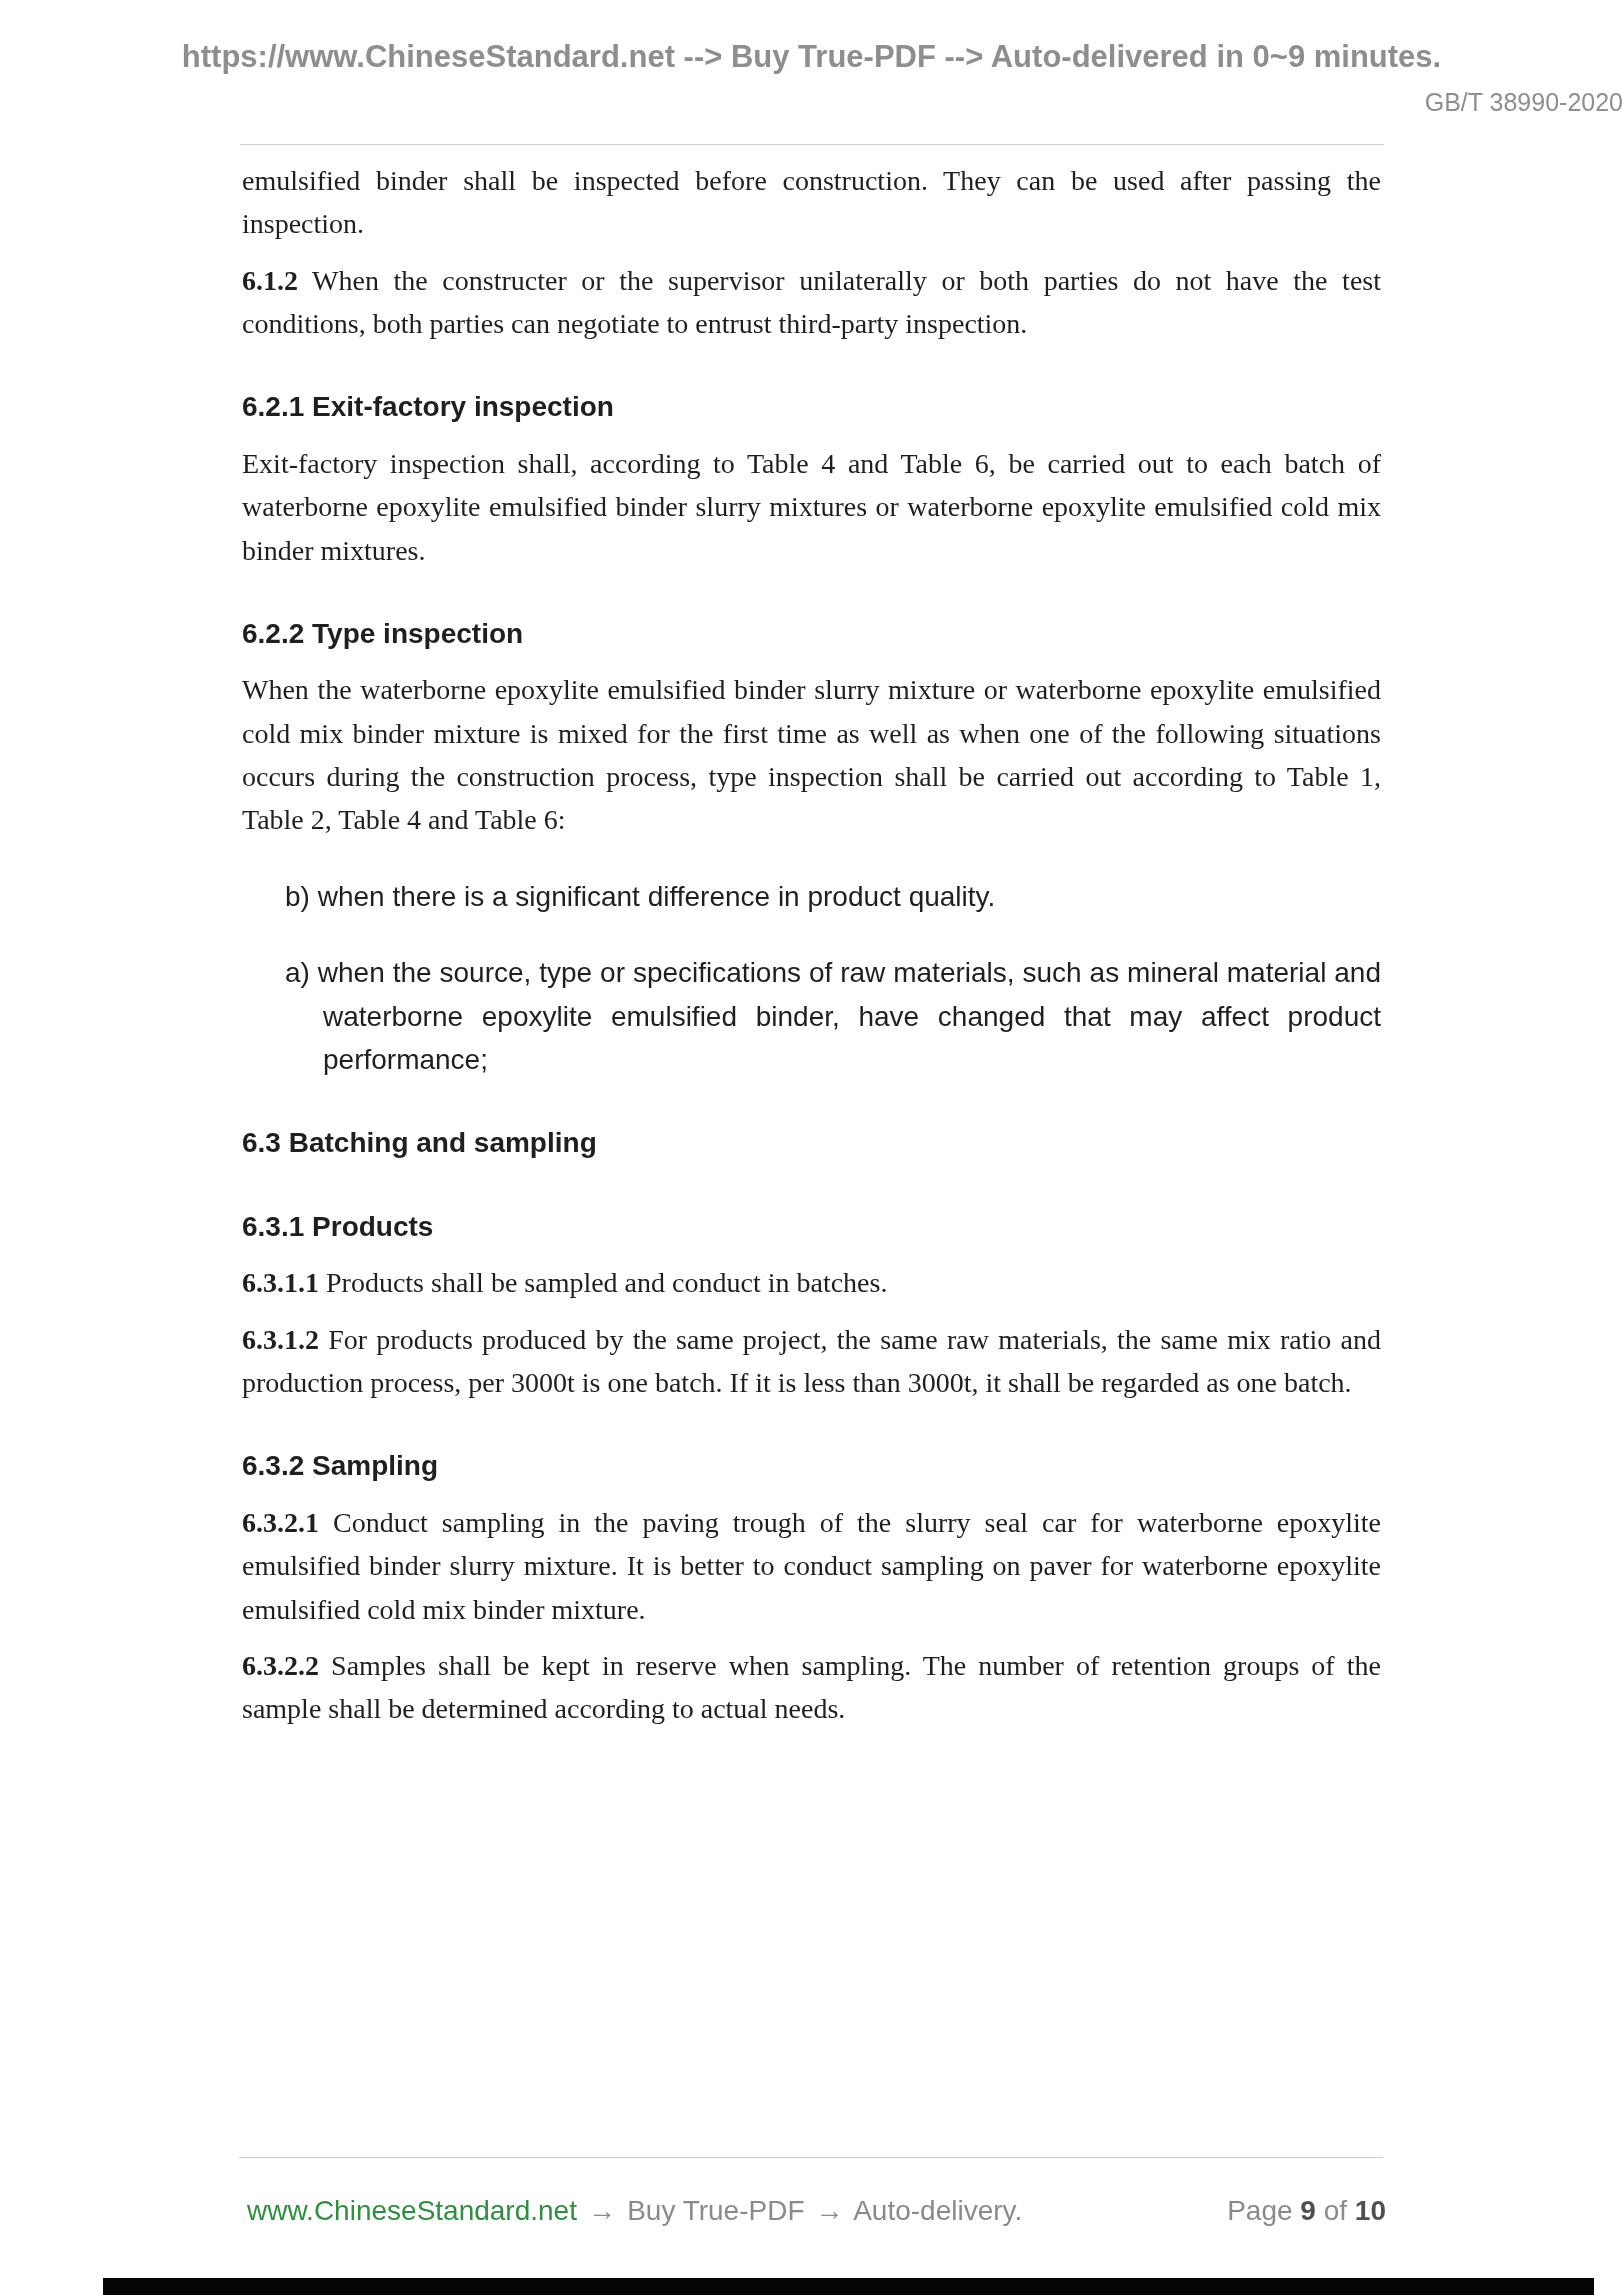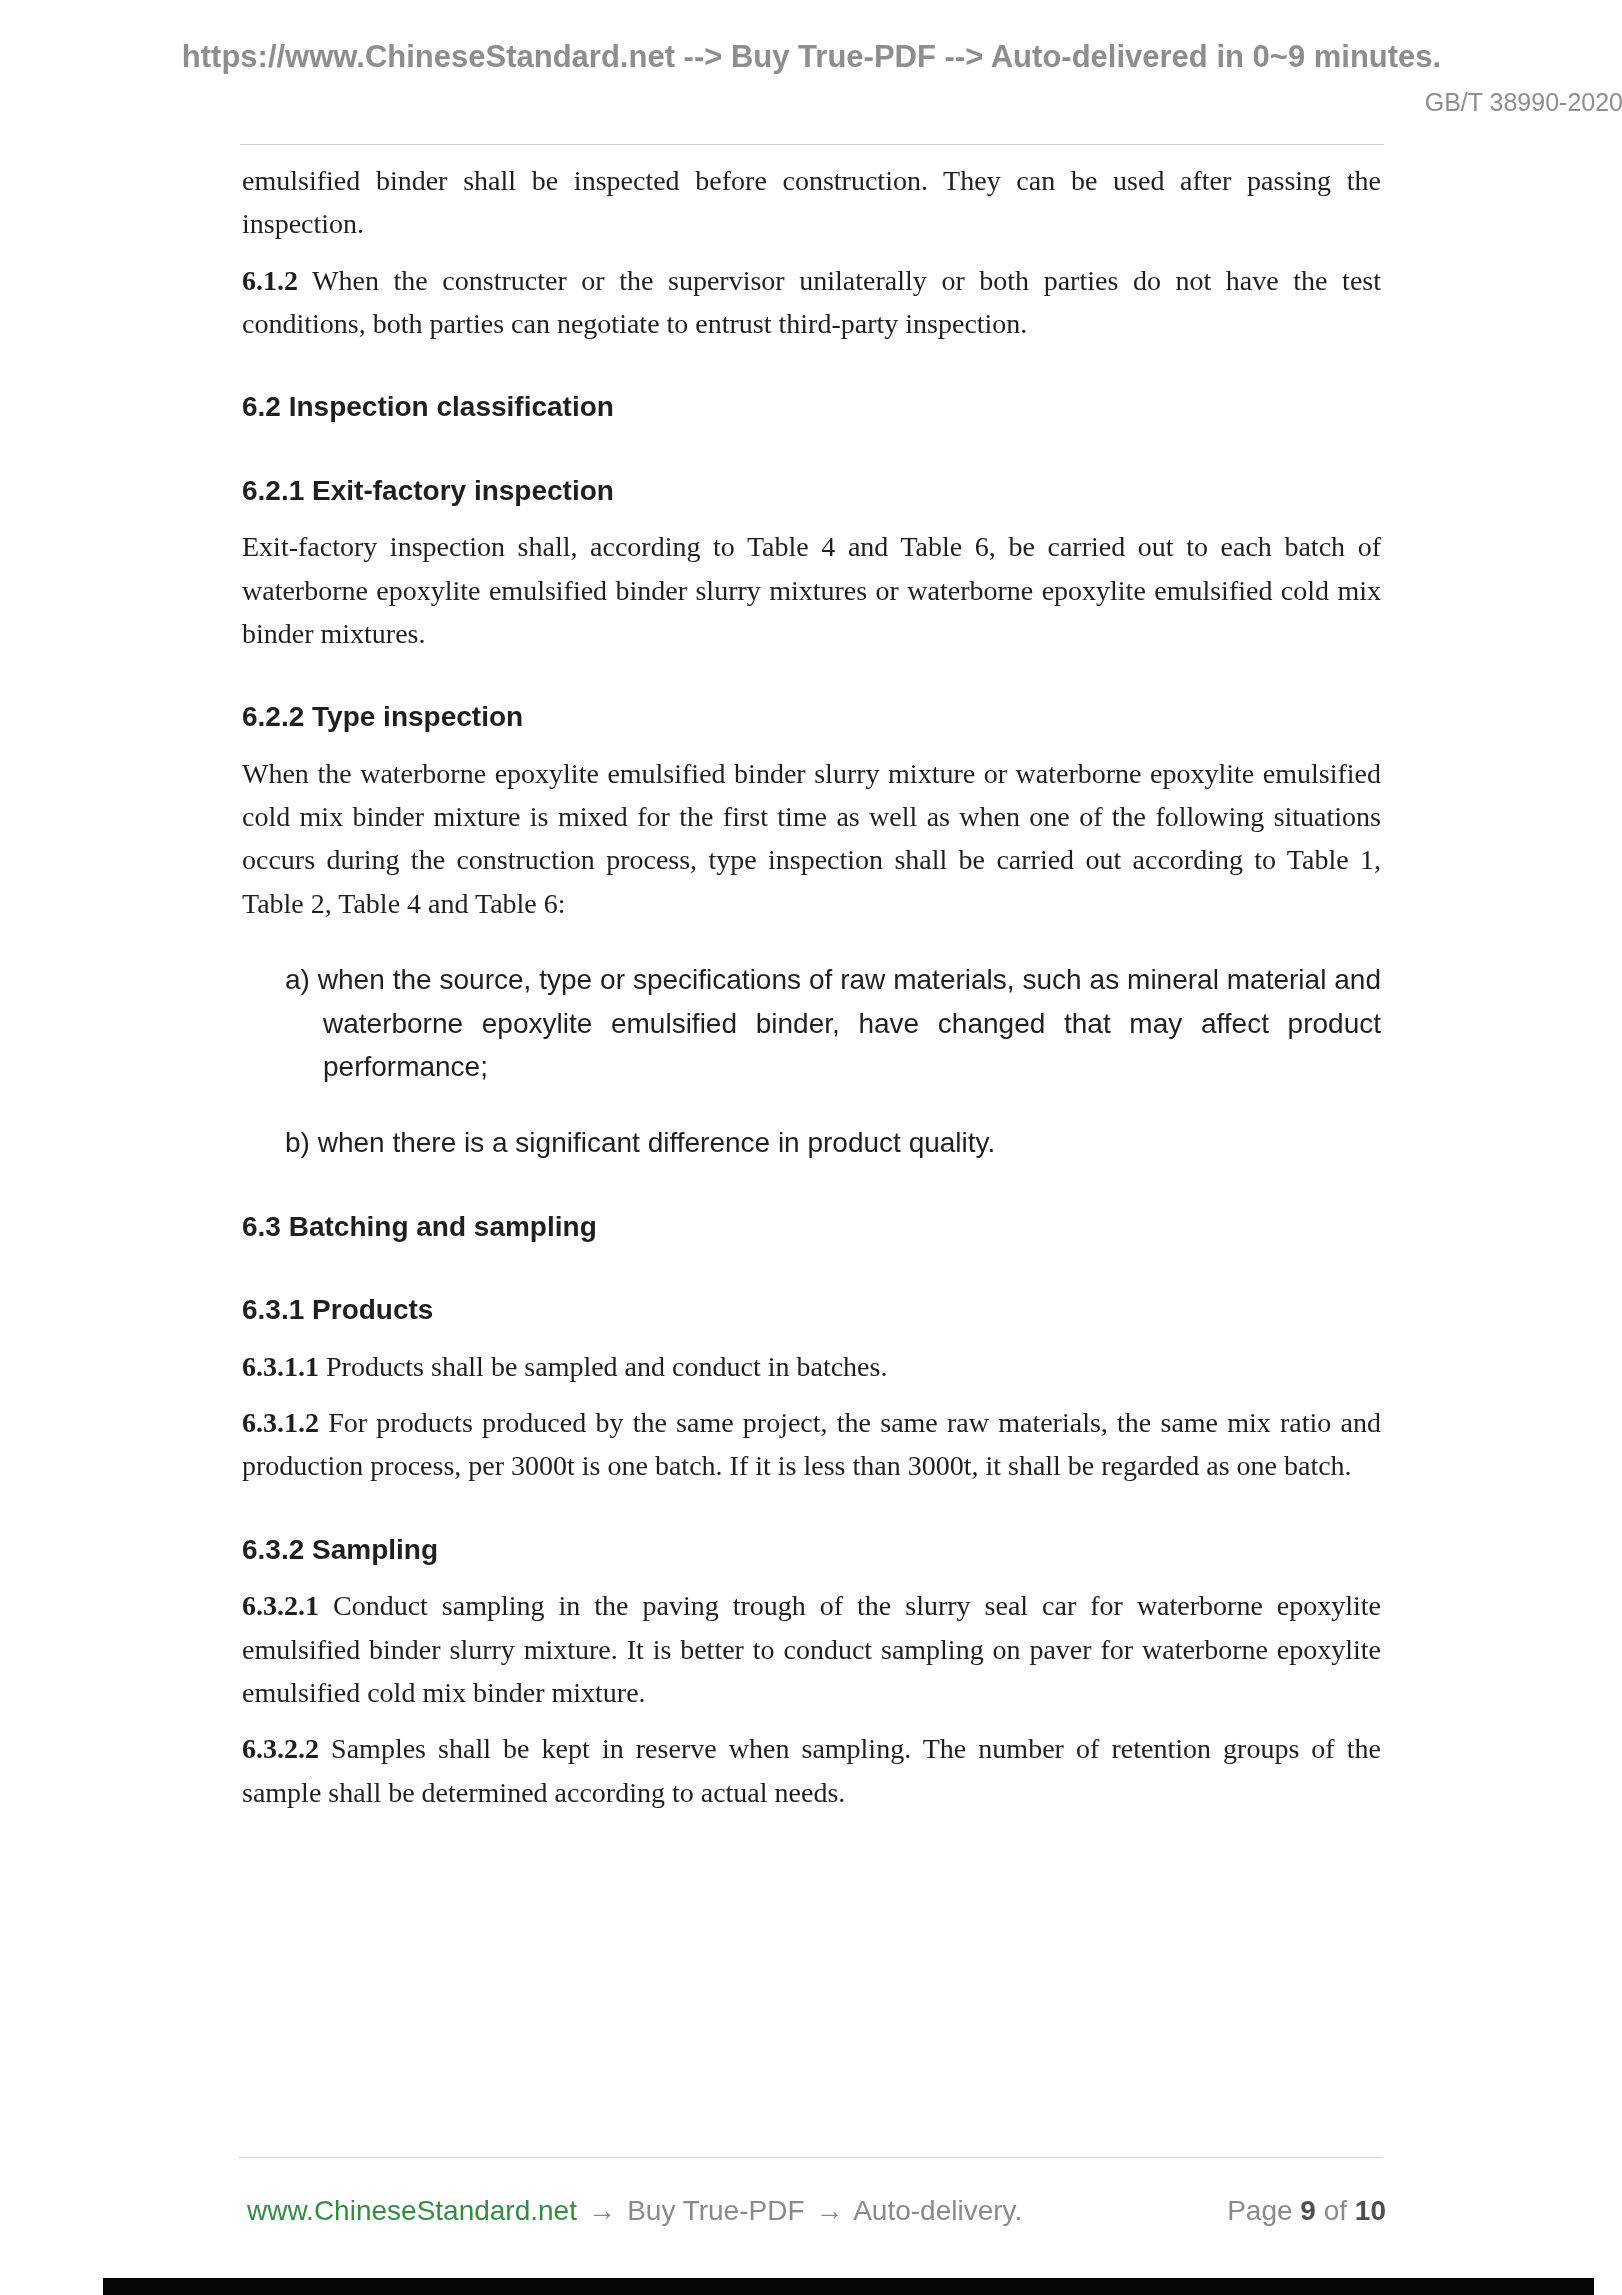--- a/index.html
+++ b/index.html
@@ -78,33 +78,32 @@
     <div class="docnum">GB/T 38990-2020</div>
     <div class="rule"></div>
   </div>
 
   <div class="content">
 
     <p class="para">emulsified binder shall be inspected before construction. They can be used after passing the inspection.</p>
 
     <p class="para"><span class="clause-num">6.1.2</span> <span>When the constructer or the supervisor unilaterally or both parties do not have the test conditions, both parties can negotiate to entrust third-party inspection.</span></p>
 
-    <h3 class="heading">6.2 Inspection classification</h3>
 
     <h3 class="heading">6.2.1 Exit-factory inspection</h3>
 
     <p class="para">Exit-factory inspection shall, according to Table 4 and Table 6, be carried out to each batch of waterborne epoxylite emulsified binder slurry mixtures or waterborne epoxylite emulsified cold mix binder mixtures.</p>
 
     <h3 class="heading">6.2.2 Type inspection</h3>
 
     <p class="para">When the waterborne epoxylite emulsified binder slurry mixture or waterborne epoxylite emulsified cold mix binder mixture is mixed for the first time as well as when one of the following situations occurs during the construction process, type inspection shall be carried out according to Table 1, Table 2, Table 4 and Table 6:</p>
 
+    <p class="list-item"><span>b)</span> <span>when there is a significant difference in product quality.</span></p>
+
     <p class="list-item"><span>a)</span> <span>when the source, type or specifications of raw materials, such as mineral material and waterborne epoxylite emulsified binder, have changed that may affect product performance;</span></p>
-
-    <p class="list-item"><span>b)</span> <span>when there is a significant difference in product quality.</span></p>
 
     <h3 class="heading">6.3 Batching and sampling</h3>
 
     <h3 class="heading">6.3.1 Products</h3>
 
     <p class="para"><span class="clause-num">6.3.1.1</span> <span>Products shall be sampled and conduct in batches.</span></p>
 
     <p class="para"><span class="clause-num">6.3.1.2</span> <span>For products produced by the same project, the same raw materials, the same mix ratio and production process, per 3000t is one batch. If it is less than 3000t, it shall be regarded as one batch.</span></p>
 
     <h3 class="heading">6.3.2 Sampling</h3>

